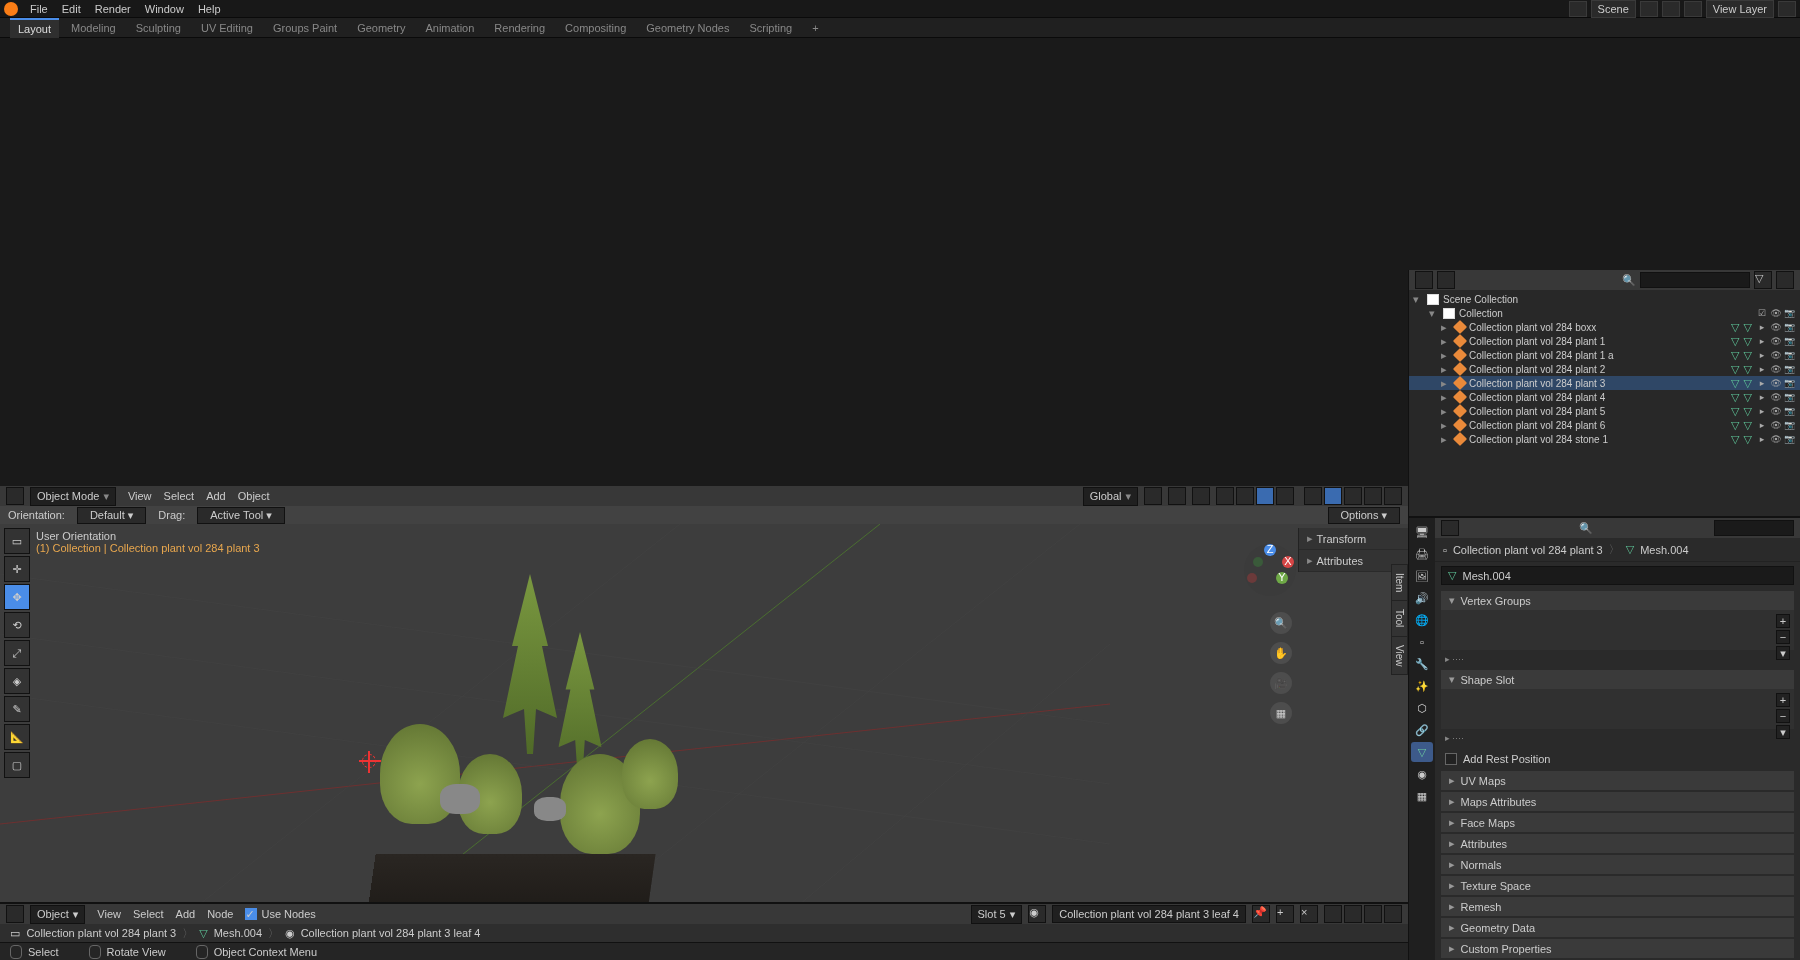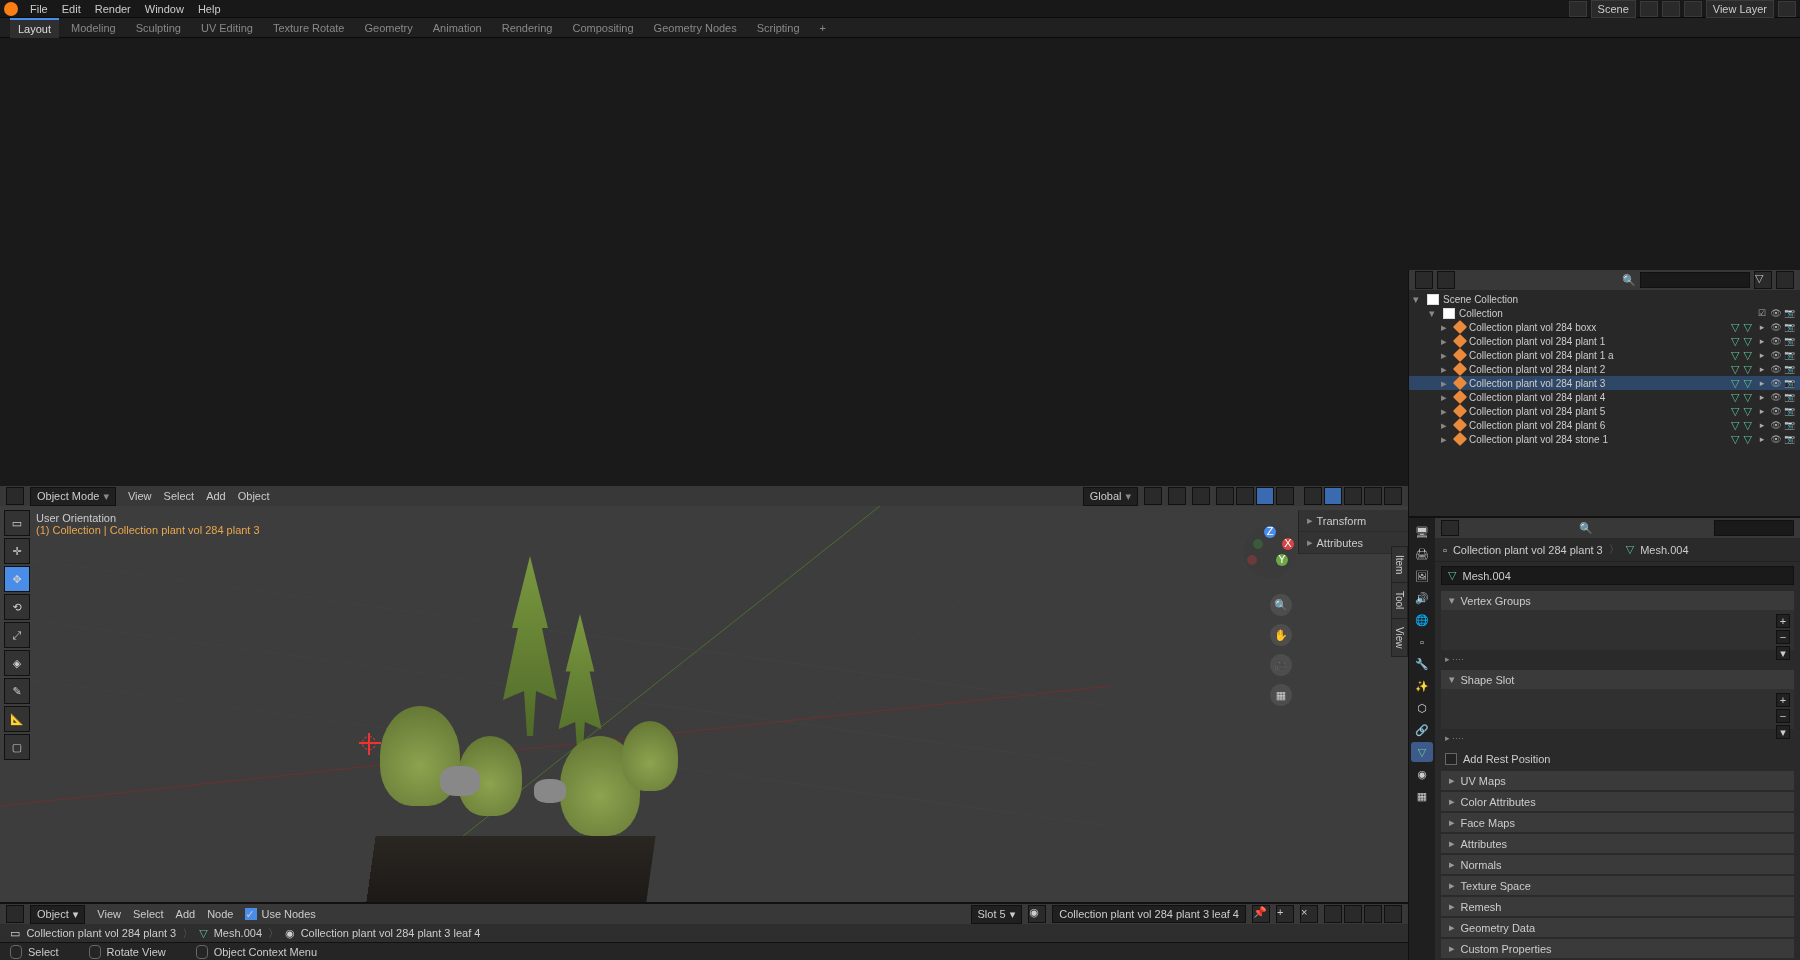--- a/index.html
+++ b/index.html
@@ -134,21 +134,21 @@
       </div>
     <div class="icon-btn"></div>
   </div>
 </div>
 
 <div class="workspaces" id="workspace-tabs">
 <div class="ws active">Layout</div>
     <div class="ws">Modeling</div>
     <div class="ws">Sculpting</div>
     <div class="ws">UV Editing</div>
-    <div class="ws">Texture Rotate</div>
+    <div class="ws">Groups Paint</div>
     <div class="ws">Geometry</div>
     <div class="ws">Animation</div>
     <div class="ws">Rendering</div>
     <div class="ws">Compositing</div>
     <div class="ws">Geometry Nodes</div>
     <div class="ws">Scripting</div>
     <div class="ws">+</div>
   </div>
 
 <div class="main">
@@ -175,20 +175,28 @@
           <div class="tool-btn"></div>
           <div class="tool-btn lit"></div>
           <div class="tool-btn"></div>
           <div style="width:6px"></div>
           <div class="tool-btn"></div>
           <div class="tool-btn lit"></div>
           <div class="tool-btn"></div>
           <div class="tool-btn"></div>
           <div class="tool-btn"></div>
         </div>
+      </div>
+      <div class="vp-subheader">
+        <span>Orientation:</span>
+        <span class="sel2"><span>Default</span> ▾</span>
+        <span>Drag:</span>
+        <span class="sel2"><span>Active Tool</span> ▾</span>
+        <span style="flex:1"></span>
+        <span class="sel2"><span>Options</span> ▾</span>
       </div>
       <div class="viewport">
 
         <svg style="position:absolute;top:0;left:0;width:100%;height:100%">
           <line x1="0" y1="300" x2="1110" y2="180" stroke="#6e3030" stroke-width="1"></line>
           <line x1="400" y1="380" x2="880" y2="0" stroke="#4a6e30" stroke-width="1"></line>
           <line x1="0" y1="110" x2="1110" y2="260" stroke="#444" stroke-width="0.5"></line>
           <line x1="0" y1="50" x2="1110" y2="200" stroke="#444" stroke-width="0.5"></line>
           <line x1="0" y1="170" x2="1110" y2="320" stroke="#444" stroke-width="0.5"></line>
           <line x1="200" y1="380" x2="680" y2="0" stroke="#444" stroke-width="0.5"></line>
@@ -610,21 +618,21 @@
         <div id="closed-panels">
             <div class="panel collapsed">
               <div class="phd">
                 <span class="chev">▸</span>
                 <span>UV Maps</span>
               </div>
             </div>
             <div class="panel collapsed">
               <div class="phd">
                 <span class="chev">▸</span>
-                <span>Color Attributes</span>
+                <span>Maps Attributes</span>
               </div>
             </div>
             <div class="panel collapsed">
               <div class="phd">
                 <span class="chev">▸</span>
                 <span>Face Maps</span>
               </div>
             </div>
             <div class="panel collapsed">
               <div class="phd">

